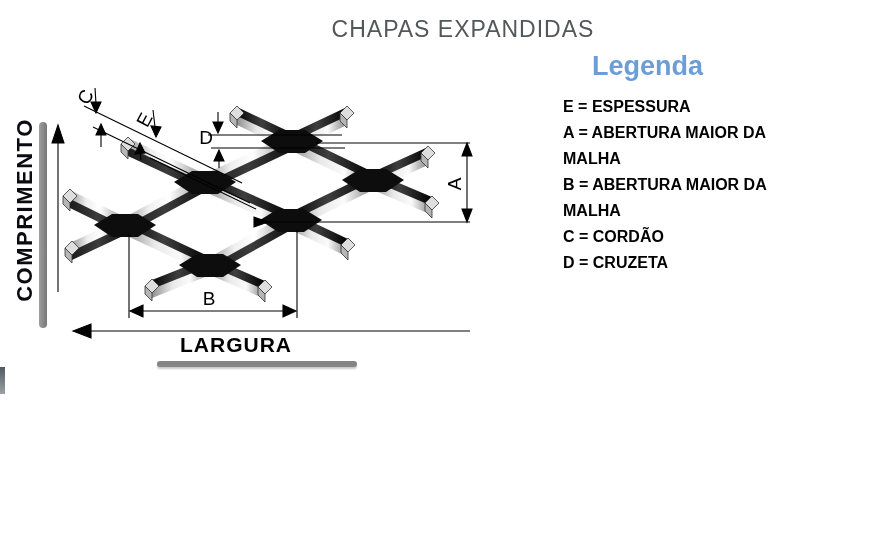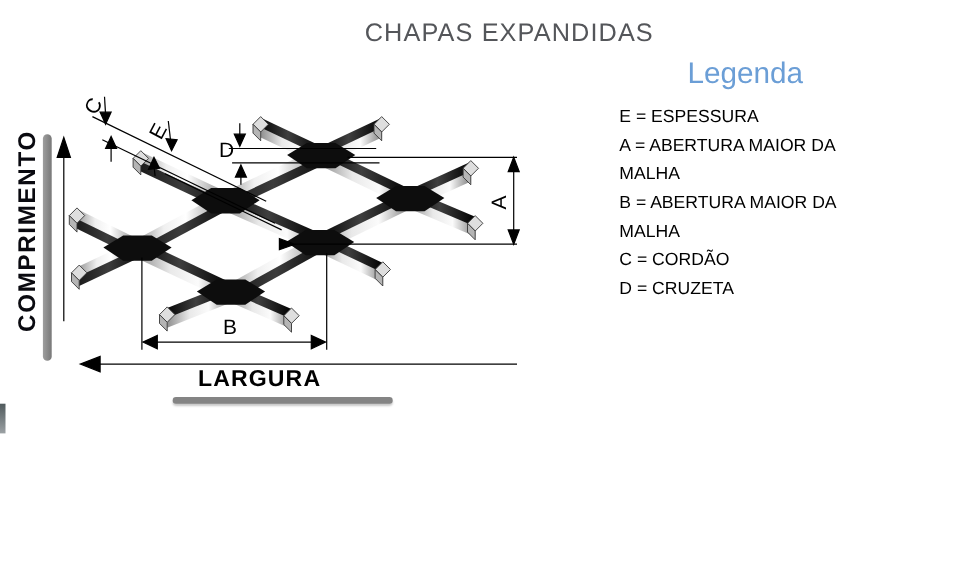--- a/index.html
+++ b/index.html
@@ -6,26 +6,26 @@
   html,body { background:#ffffff; }
   .canvas {
     position:relative; width:886px; height:534px; background:#ffffff;
     overflow:hidden; font-family:"Liberation Sans", sans-serif;
   }
   .page-title {
     position:absolute; left:330px; top:16px; width:266px; text-align:center;
     font-size:23px; font-weight:400; letter-spacing:1px; color:#54565a;
   }
   .legend-heading {
-    position:absolute; left:625px; top:51px;
-    font-size:27px; font-weight:400; color:#6b9ed6;
+    position:absolute; left:592px; top:51px;
+    font-size:27px; font-weight:700; color:#6b9ed6;
   }
   .legend-list {
     position:absolute; left:563px; top:94px; width:242px;
-    font-size:16px; font-weight:400; color:#000; line-height:26px;
+    font-size:16px; font-weight:700; color:#000; line-height:26px;
   }
   .axis-label-vert {
     position:absolute; left:-79px; top:196px; width:210px; height:28px;
     transform:rotate(-90deg); text-align:center;
     font-size:22px; font-weight:700; letter-spacing:1.5px; color:#0a0a10;
   }
   .axis-label-horiz {
     position:absolute; left:180px; top:333px; width:160px; height:24px;
     text-align:left; font-size:21px; font-weight:700; letter-spacing:1px; color:#000;
   }

